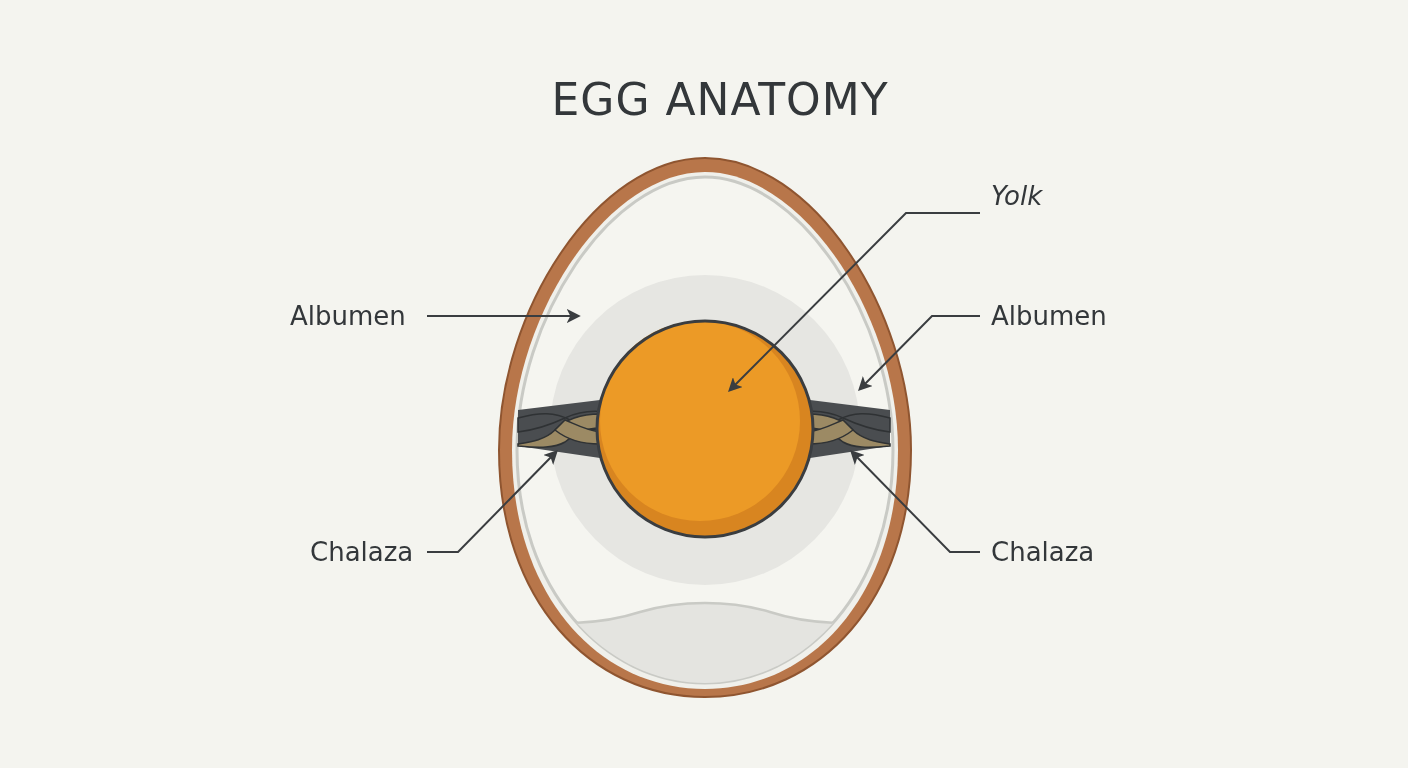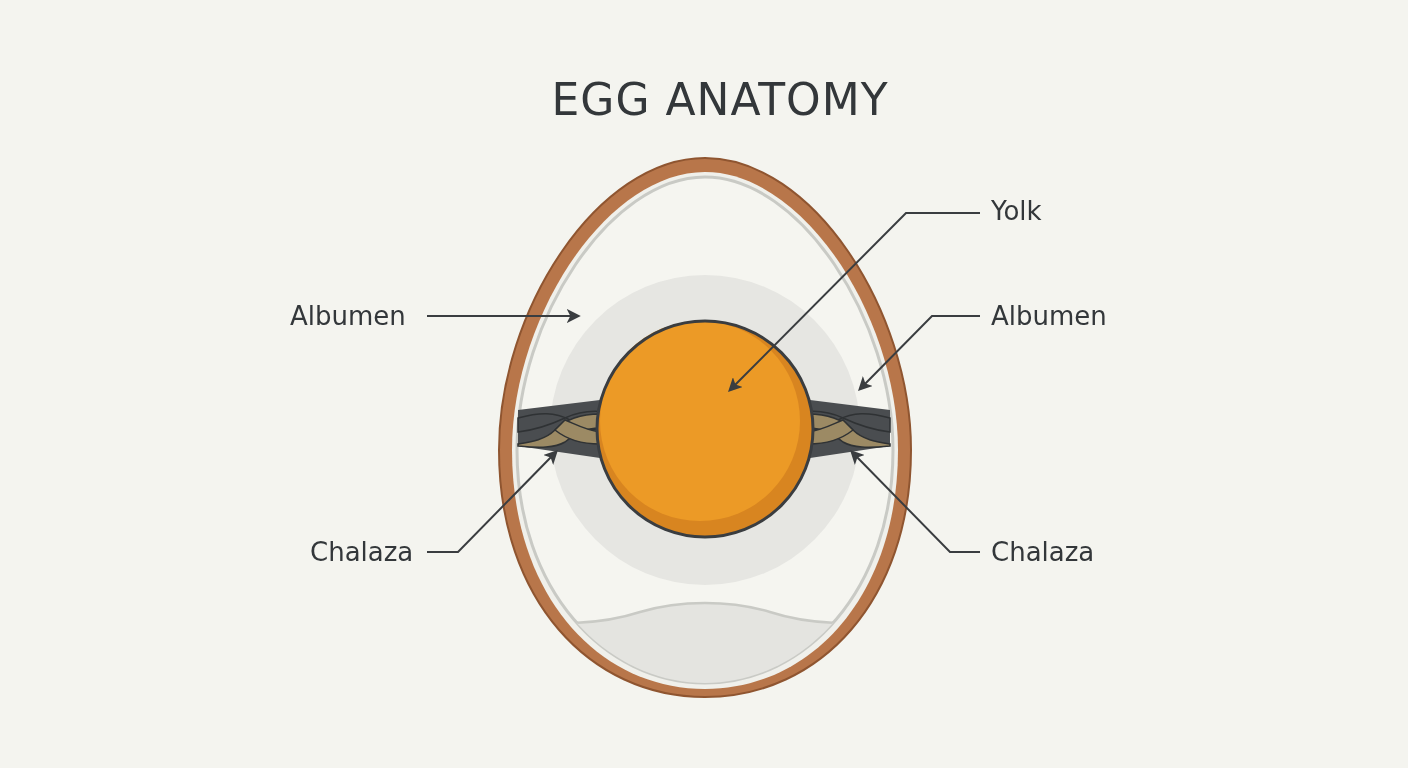--- a/index.html
+++ b/index.html
@@ -80,17 +80,17 @@
 
   <g fill="none" stroke="#3a3d40" stroke-width="2">
     <polyline points="980,213 906,213 730,390" marker-end="url(#arrow)"></polyline>
     <polyline points="427,316 578,316" marker-end="url(#arrow)"></polyline>
     <polyline points="980,316 932,316 860,389" marker-end="url(#arrow)"></polyline>
     <polyline points="427,552 458,552 556,452" marker-end="url(#arrow)"></polyline>
     <polyline points="980,552 950,552 852,452" marker-end="url(#arrow)"></polyline>
   </g>
 </svg>
 
-<div class="label" style="left:991px; top:196px;">Yolk</div>
+<div class="label" style="left:991px; top:181px;font-style:italic;">Yolk</div>
 <div class="label" style="left:290px; top:301px;">Albumen</div>
 <div class="label" style="left:991px; top:301px;">Albumen</div>
 <div class="label" style="left:310px; top:537px;">Chalaza</div>
 <div class="label" style="left:991px; top:537px;">Chalaza</div>
 
 </body></html>

